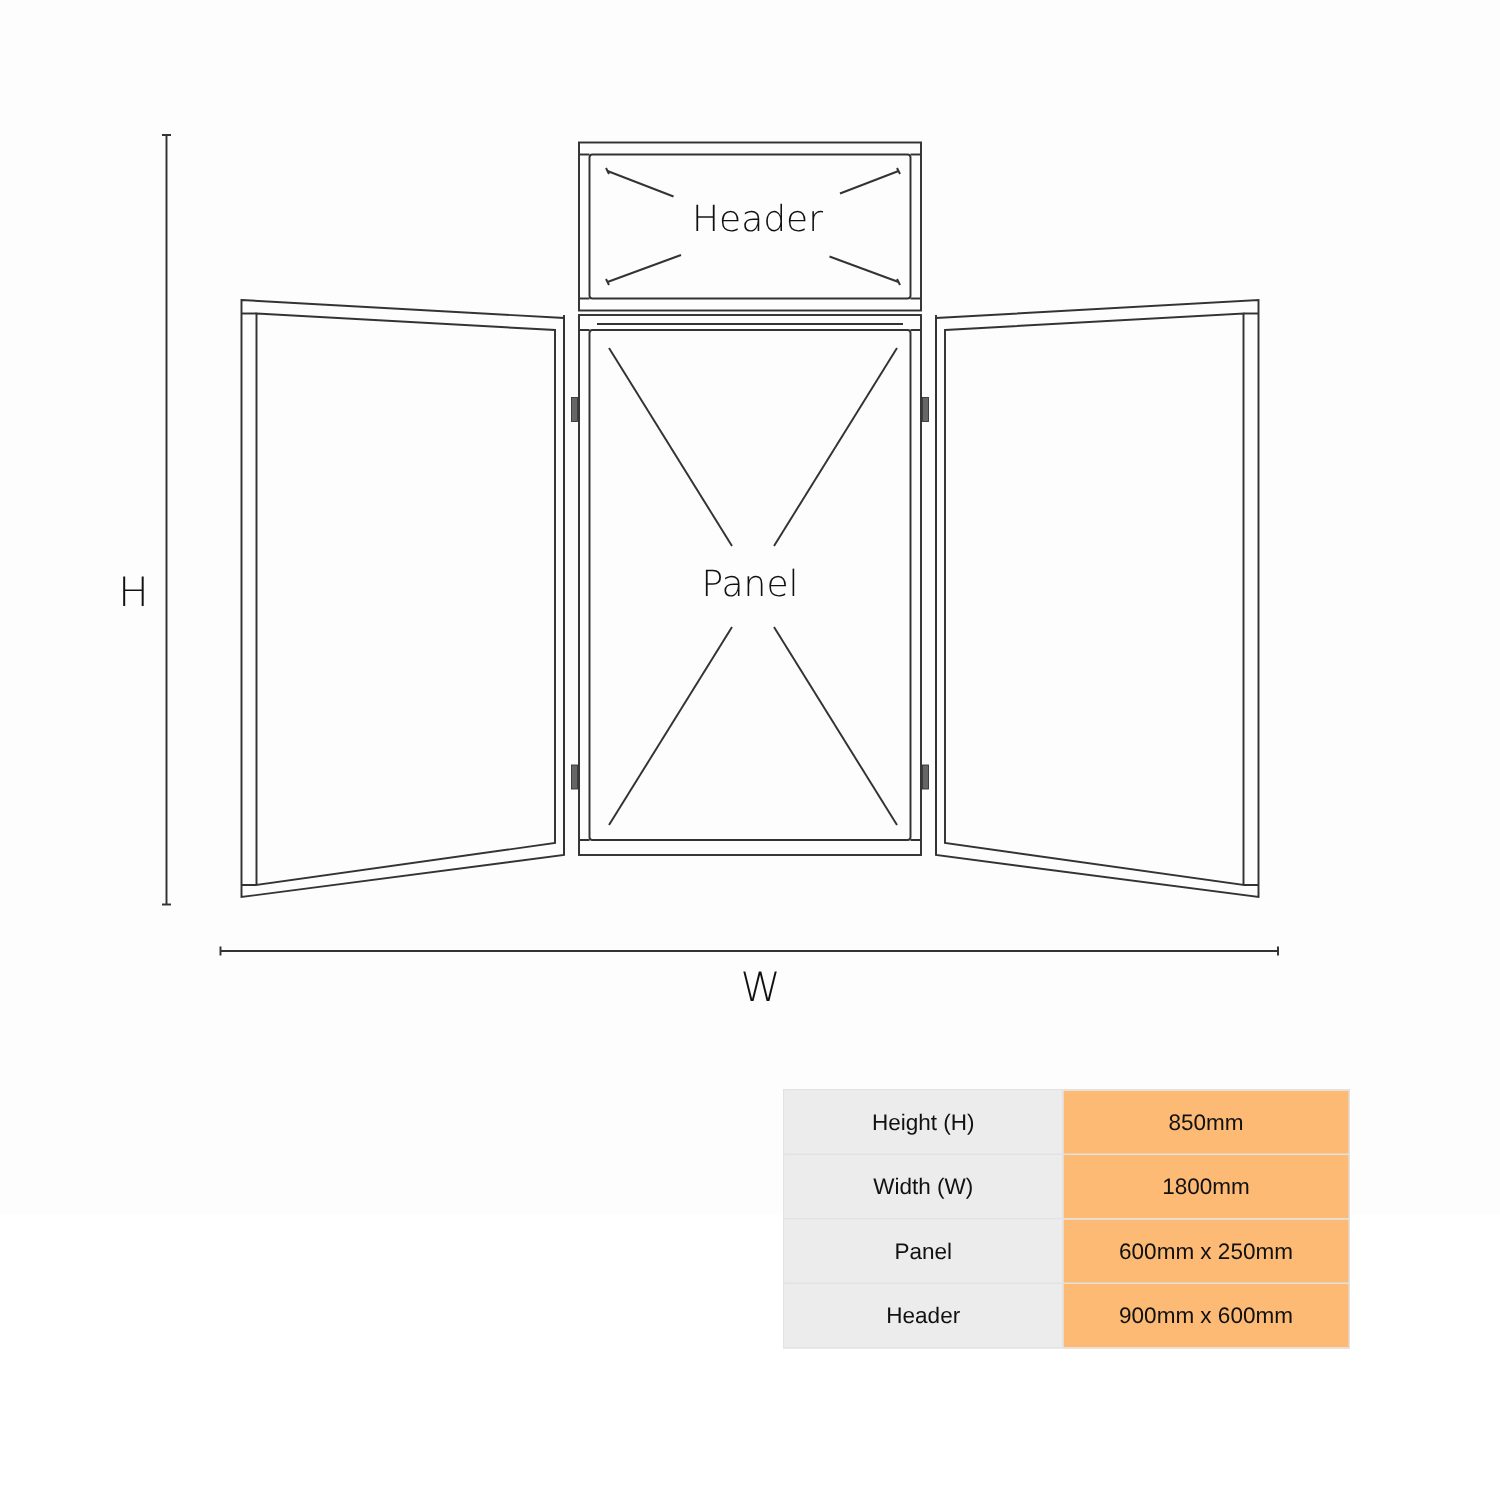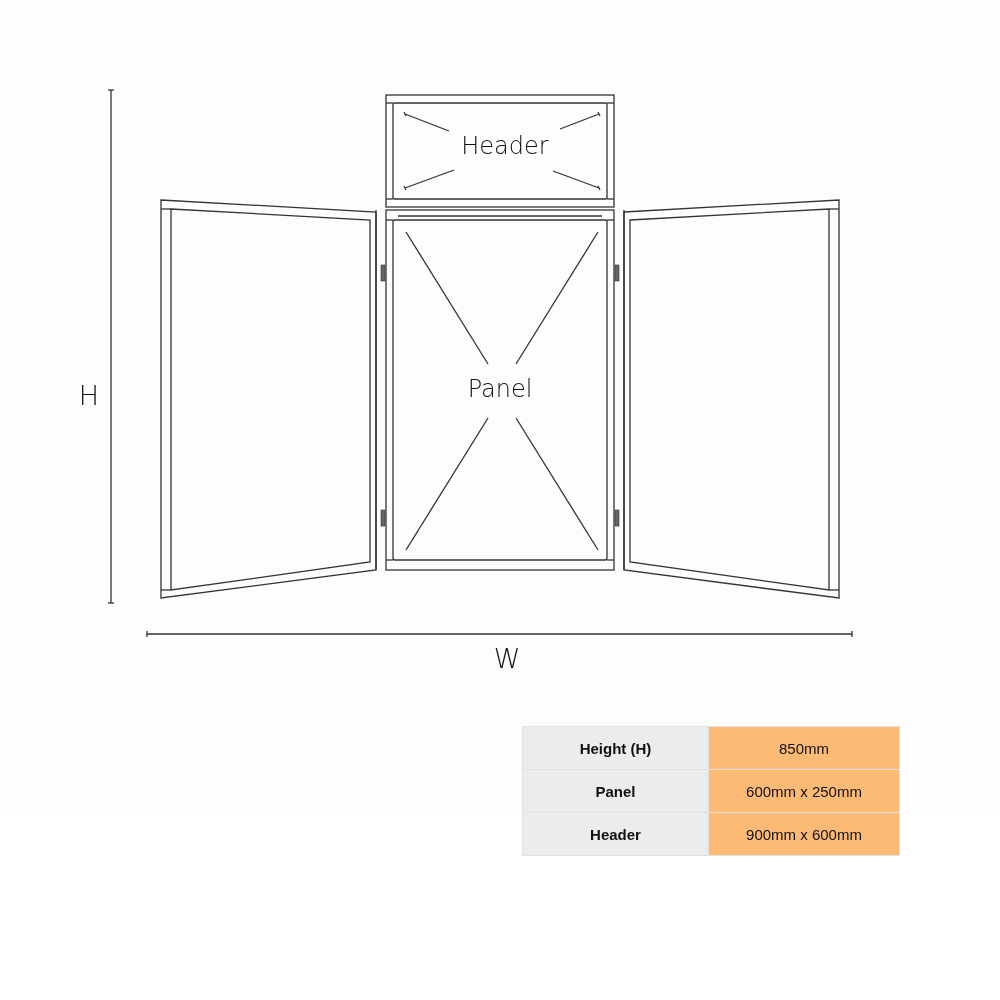--- a/index.html
+++ b/index.html
@@ -8,21 +8,21 @@
   .bg-zone { position:absolute; left:0; top:0; width:1000px; height:810px; background:#fdfdfd; }
   svg.diagram { position:absolute; left:0; top:0; }
   .lbl { position:absolute; color:#111; font-family:"DejaVu Sans", sans-serif; font-weight:300; }
   .lbl-header { left:440px; top:132px; width:130px; text-align:center; font-size:24px; }
   .lbl-panel { left:440px; top:375px; width:120px; text-align:center; font-size:24px; }
   .lbl-h { left:74px; top:380px; width:30px; text-align:center; font-size:27px; }
   .lbl-w { left:490px; top:643px; width:34px; text-align:center; font-size:27px; }
   table.specs { position:absolute; left:522px; top:726px; width:378px; border-collapse:collapse;
                 font-size:15px; color:#111; }
   table.specs td { border:1px solid #e2e2e2; height:42px; text-align:center; padding:0; }
-  table.specs td.k { background:#ececec; font-weight:bold; width:185px; }
+  table.specs td.k { background:#ececec; font-weight:normal; width:185px; }
   table.specs td.v { background:#fdba74; }
 </style>
 </head>
 <body>
 
 <div class="bg-zone"></div>
 
 <svg class="diagram" width="1000" height="1000" viewBox="0 0 1000 1000" fill="none" stroke="#333" stroke-width="1.3">
 
   <g>
@@ -96,20 +96,24 @@
 <div class="lbl lbl-h">H</div>
 <div class="lbl lbl-w">W</div>
 
 <table class="specs">
   <tbody>
       <tr>
     <td class="k">Height (H)</td>
     <td class="v">850mm</td>
   </tr>
   <tr>
+    <td class="k">Width (W)</td>
+    <td class="v">1800mm</td>
+  </tr>
+  <tr>
     <td class="k">Panel</td>
     <td class="v">600mm x 250mm</td>
   </tr>
   <tr>
     <td class="k">Header</td>
     <td class="v">900mm x 600mm</td>
   </tr>
 </tbody>
   </table>
 

